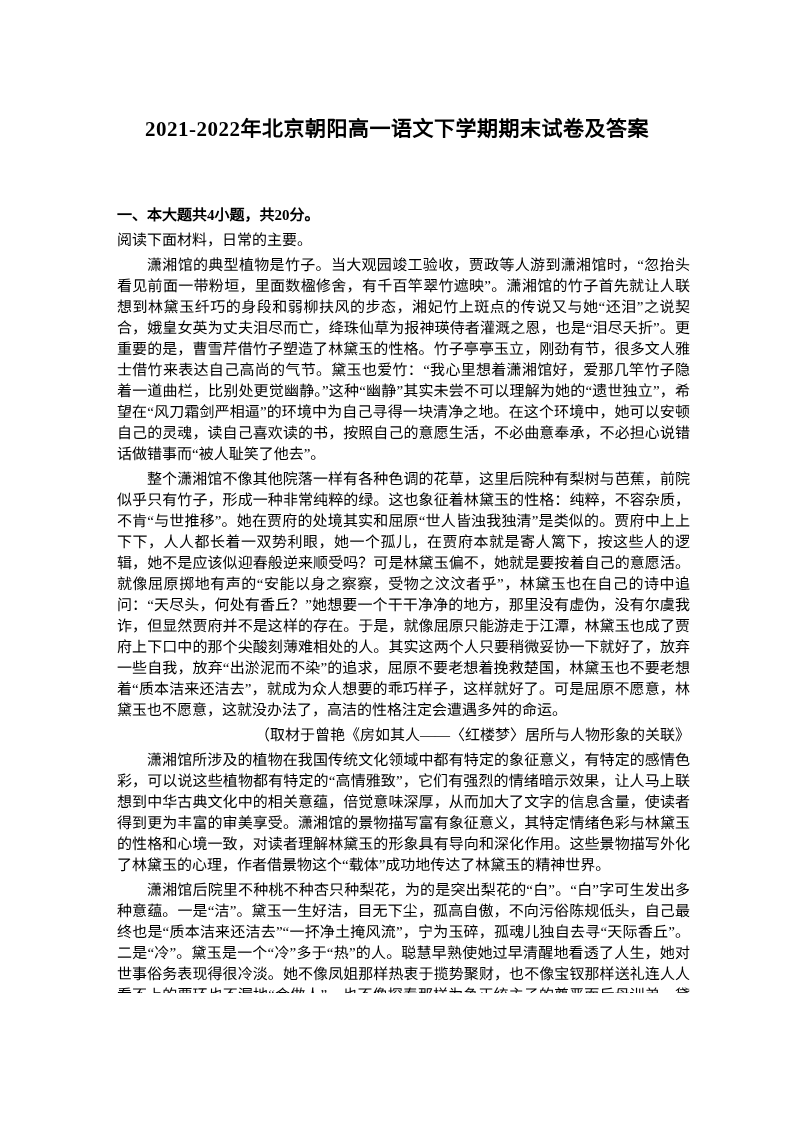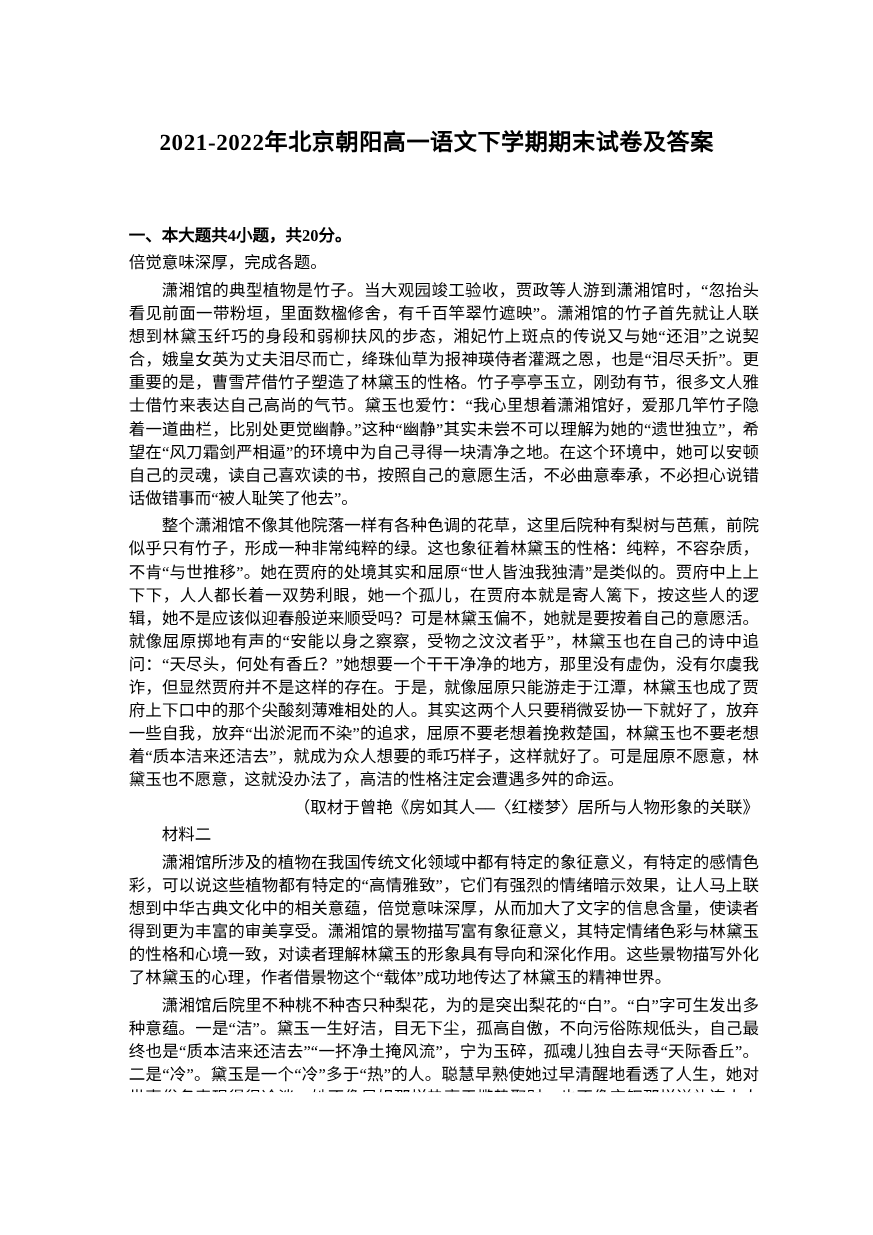--- a/index.html
+++ b/index.html
@@ -24,31 +24,30 @@
   }
   .content {
     margin: 63px 100px 0 113px;
     font-size: 15px;
     line-height: 21px;
     text-align: justify;
   }
   .content p { margin: 4px; }
   .heading-bold { font-weight: bold; }
   .indent { text-indent: 2em; }
-  .attribution { text-align: right; font-family: Liberation Mono, monospace; }
+  .attribution { text-align: right; }
 </style>
 </head>
 <body>
 
 <div class="page">
   <h1 class="title">2021-2022年北京朝阳高一语文下学期期末试卷及答案</h1>
   <div class="content">
     <p class="heading-bold">一、本大题共4小题，共20分。</p>
-    <p>倍觉意味深厚，完成各题。</p>
+    <p>阅读下面材料，日常的主要。</p>
     <p class="indent">潇湘馆的典型植物是竹子。当大观园竣工验收，贾政等人游到潇湘馆时，“忽抬头看见前面一带粉垣，里面数楹修舍，有千百竿翠竹遮映”。潇湘馆的竹子首先就让人联想到林黛玉纤巧的身段和弱柳扶风的步态，湘妃竹上斑点的传说又与她“还泪”之说契合，娥皇女英为丈夫泪尽而亡，绛珠仙草为报神瑛侍者灌溉之恩，也是“泪尽夭折”。更重要的是，曹雪芹借竹子塑造了林黛玉的性格。竹子亭亭玉立，刚劲有节，很多文人雅士借竹来表达自己高尚的气节。黛玉也爱竹：“我心里想着潇湘馆好，爱那几竿竹子隐着一道曲栏，比别处更觉幽静。”这种“幽静”其实未尝不可以理解为她的“遗世独立”，希望在“风刀霜剑严相逼”的环境中为自己寻得一块清净之地。在这个环境中，她可以安顿自己的灵魂，读自己喜欢读的书，按照自己的意愿生活，不必曲意奉承，不必担心说错话做错事而“被人耻笑了他去”。</p>
     <p class="indent">整个潇湘馆不像其他院落一样有各种色调的花草，这里后院种有梨树与芭蕉，前院似乎只有竹子，形成一种非常纯粹的绿。这也象征着林黛玉的性格：纯粹，不容杂质，不肯“与世推移”。她在贾府的处境其实和屈原“世人皆浊我独清”是类似的。贾府中上上下下，人人都长着一双势利眼，她一个孤儿，在贾府本就是寄人篱下，按这些人的逻辑，她不是应该似迎春般逆来顺受吗？可是林黛玉偏不，她就是要按着自己的意愿活。就像屈原掷地有声的“安能以身之察察，受物之汶汶者乎”，林黛玉也在自己的诗中追问：“天尽头，何处有香丘？”她想要一个干干净净的地方，那里没有虚伪，没有尔虞我诈，但显然贾府并不是这样的存在。于是，就像屈原只能游走于江潭，林黛玉也成了贾府上下口中的那个尖酸刻薄难相处的人。其实这两个人只要稍微妥协一下就好了，放弃一些自我，放弃“出淤泥而不染”的追求，屈原不要老想着挽救楚国，林黛玉也不要老想着“质本洁来还洁去”，就成为众人想要的乖巧样子，这样就好了。可是屈原不愿意，林黛玉也不愿意，这就没办法了，高洁的性格注定会遭遇多舛的命运。</p>
     <p class="attribution">（取材于曾艳《房如其人——〈红楼梦〉居所与人物形象的关联》</p>
-    <p class="indent">材料二</p>
     <p class="indent">潇湘馆所涉及的植物在我国传统文化领域中都有特定的象征意义，有特定的感情色彩，可以说这些植物都有特定的“高情雅致”，它们有强烈的情绪暗示效果，让人马上联想到中华古典文化中的相关意蕴，倍觉意味深厚，从而加大了文字的信息含量，使读者得到更为丰富的审美享受。潇湘馆的景物描写富有象征意义，其特定情绪色彩与林黛玉的性格和心境一致，对读者理解林黛玉的形象具有导向和深化作用。这些景物描写外化了林黛玉的心理，作者借景物这个“载体”成功地传达了林黛玉的精神世界。</p>
     <p class="indent">潇湘馆后院里不种桃不种杏只种梨花，为的是突出梨花的“白”。“白”字可生发出多种意蕴。一是“洁”。黛玉一生好洁，目无下尘，孤高自傲，不向污俗陈规低头，自己最终也是“质本洁来还洁去”“一抔净土掩风流”，宁为玉碎，孤魂儿独自去寻“天际香丘”。二是“冷”。黛玉是一个“冷”多于“热”的人。聪慧早熟使她过早清醒地看透了人生，她对世事俗务表现得很冷淡。她不像凤姐那样热衷于揽势聚财，也不像宝钗那样送礼连人人看不上的贾环也不漏地“会做人”，也不像探春那样为争正统主子的尊严而斥母训弟。黛玉除了执着地追求宝玉的爱，别的一概不闻不问，是一个淡漠于世俗的“素心人”。</p>
     <p class="indent">林黛玉性格里最大的特点是由于人生的痛苦、婚姻的无望而形成的“愁”，日常的主要</p>
   </div>
 </div>
 
 </body></html>

